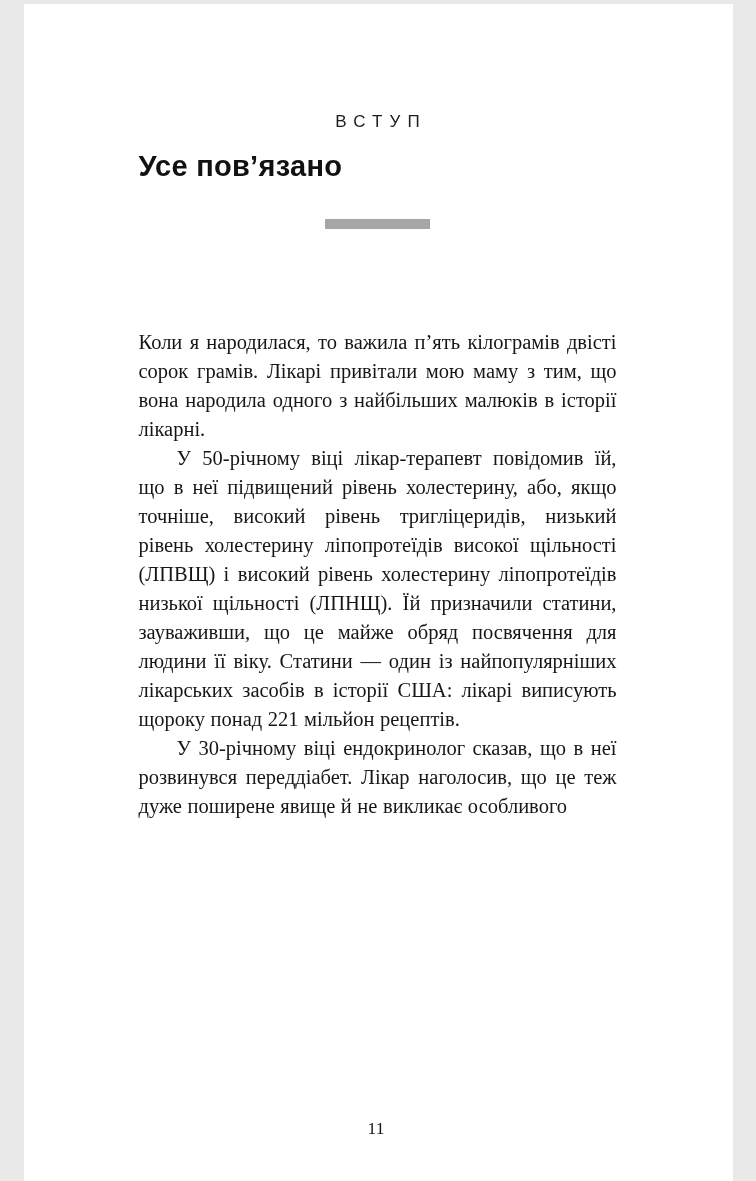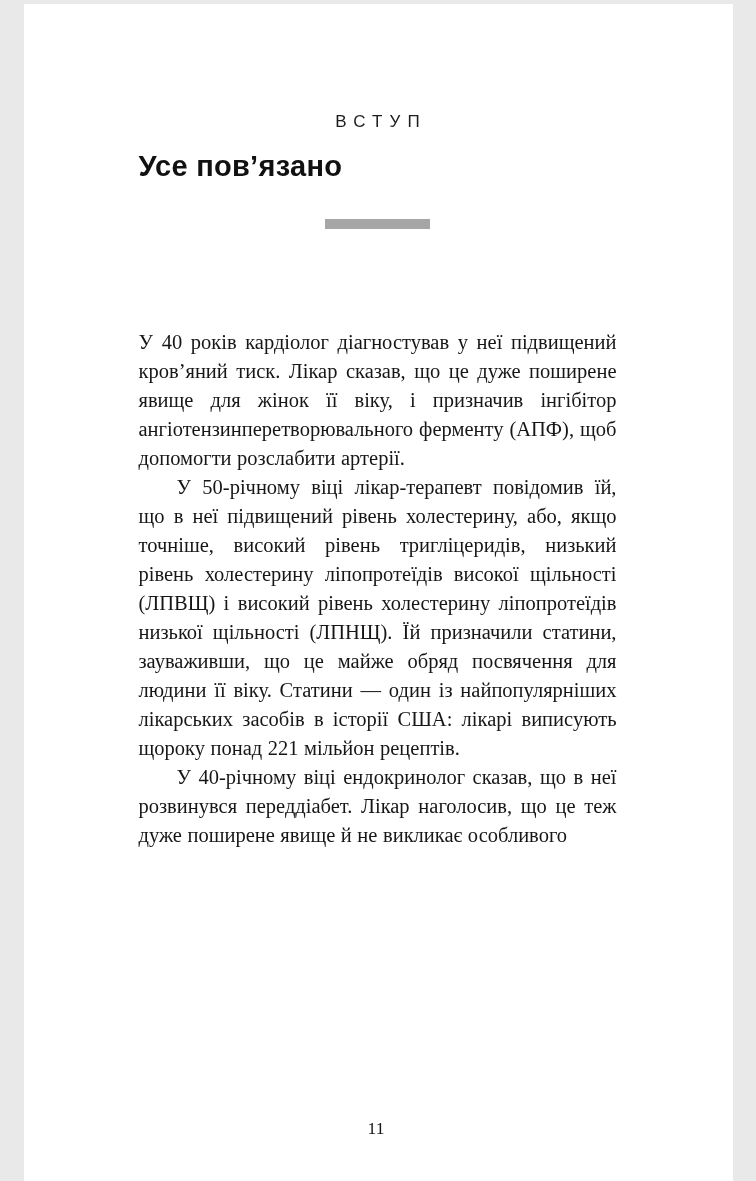--- a/index.html
+++ b/index.html
@@ -76,21 +76,21 @@
 <div class="page">
   <div class="content">
 
     <div class="kicker">ВСТУП</div>
 
     <h1 class="title">Усе пов’язано</h1>
 
     <div class="divider" style="background: rgb(166, 166, 166);"></div>
 
     <div class="body-text">
-      <p>У 40 років кардіолог діагностував у неї підвищений кров’яний тиск. Лікар сказав, що це дуже поширене явище для жінок її віку, і призначив інгібітор ангіотензинперетворювального ферменту (АПФ), щоб допомогти розслабити артерії.</p>
+      <p>Коли я народилася, то важила п’ять кілограмів двісті сорок грамів. Лікарі привітали мою маму з тим, що вона народила одного з найбільших малюків в історії лікарні.</p>
       <p>У 50-річному віці лікар-терапевт повідомив їй, що в неї підвищений рівень холестерину, або, якщо точніше, високий рівень тригліцеридів, низький рівень холестерину ліпопротеїдів високої щільності (ЛПВЩ) і високий рівень холестерину ліпопротеїдів низької щільності (ЛПНЩ). Їй призначили статини, зауваживши, що це майже обряд посвячення для людини її віку. Статини — один із найпопулярніших лікарських засобів в історії США: лікарі виписують щороку понад 221 мільйон рецептів.</p>
-      <p>У 40-річному віці ендокринолог сказав, що в неї розвинувся переддіабет. Лікар наголосив, що це теж дуже поширене явище й не викликає особливого</p>
+      <p>У 30-річному віці ендокринолог сказав, що в неї розвинувся переддіабет. Лікар наголосив, що це теж дуже поширене явище й не викликає особливого</p>
     </div>
 
   </div>
 
   <div class="page-number">11</div>
 </div>
 
 </body></html>

